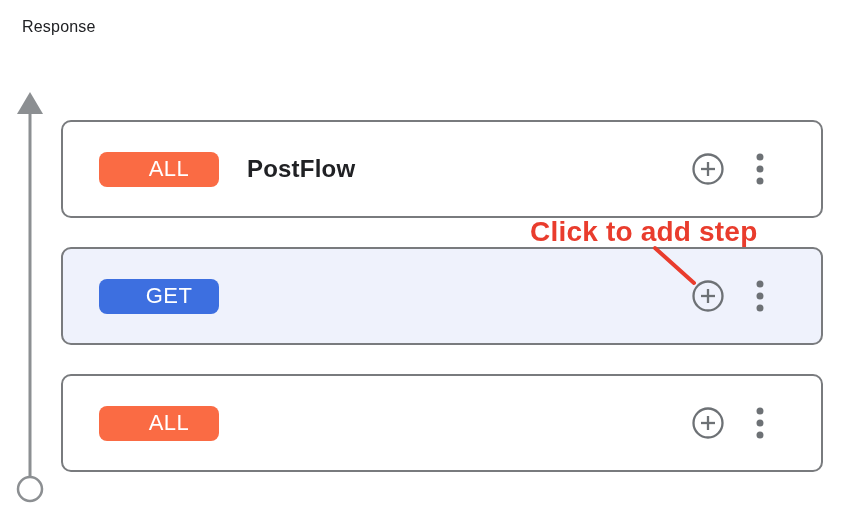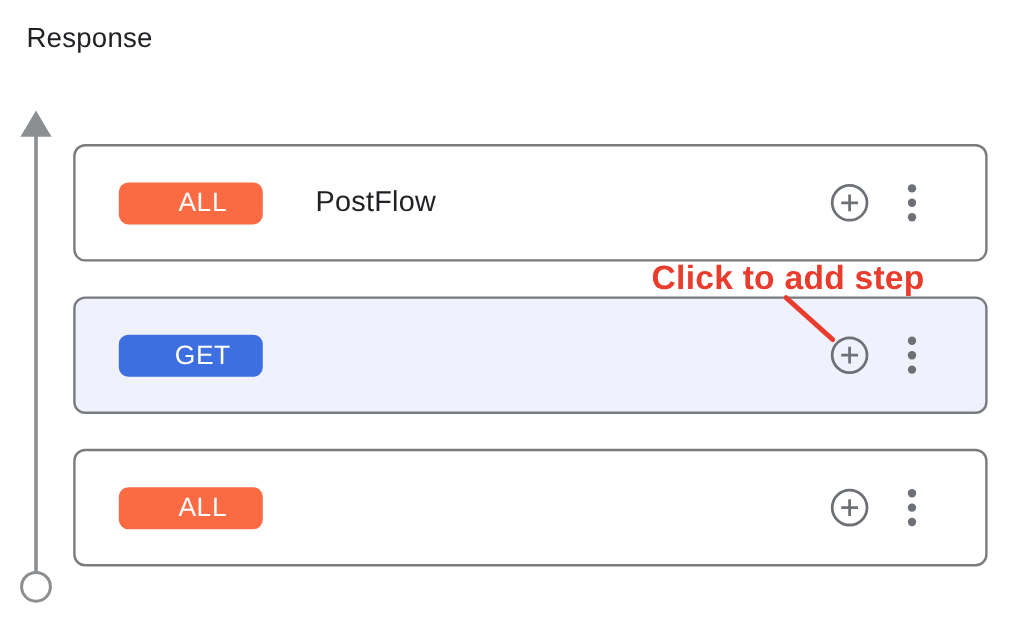--- a/index.html
+++ b/index.html
@@ -13,21 +13,21 @@
     width: 844px;
     height: 514px;
     background: #ffffff;
     overflow: hidden;
   }
   .section-title {
     position: absolute;
     left: 22px;
     top: 18px;
     margin: 0;
-    font-size: 23px;
+    font-size: 16px;
     font-weight: 400;
     color: var(--text);
     letter-spacing: 0.2px;
   }
   .overlay {
     position: absolute;
     left: 0;
     top: 0;
     width: 844px;
     height: 514px;
@@ -77,23 +77,23 @@
     align-items: center;
     justify-content: center;
     color: var(--badge-text);
     font-size: 22px;
     font-weight: 500;
     letter-spacing: 0.5px;
     flex: none;
     padding-left: 20px;
   }
   .card-title {
-    margin-left: 44px;
+    margin-left: 28px;
     font-size: 24px;
-    font-weight: 400;
+    font-weight: 700;
     color: var(--text);
     letter-spacing: 0.2px;
     white-space: nowrap;
   }
   .spacer { flex: 1; }
   .icon-btn {
     background: none;
     border: none;
     padding: 0;
     margin: 0;
@@ -106,21 +106,21 @@
   .add-icon line {
     stroke: var(--icon);
     stroke-width: 2.3;
     fill: none;
   }
   .kebab-icon circle {
     fill: var(--icon);
   }
   .annotation-label {
     position: absolute;
-    left: 543px;
+    left: 530px;
     top: 216px;
     font-size: 28px;
     font-weight: 700;
     color: var(--annotation-red);
     letter-spacing: 0.2px;
     white-space: nowrap;
   }
   .pointer-line {
     stroke: var(--annotation-red);
     stroke-width: 4;

